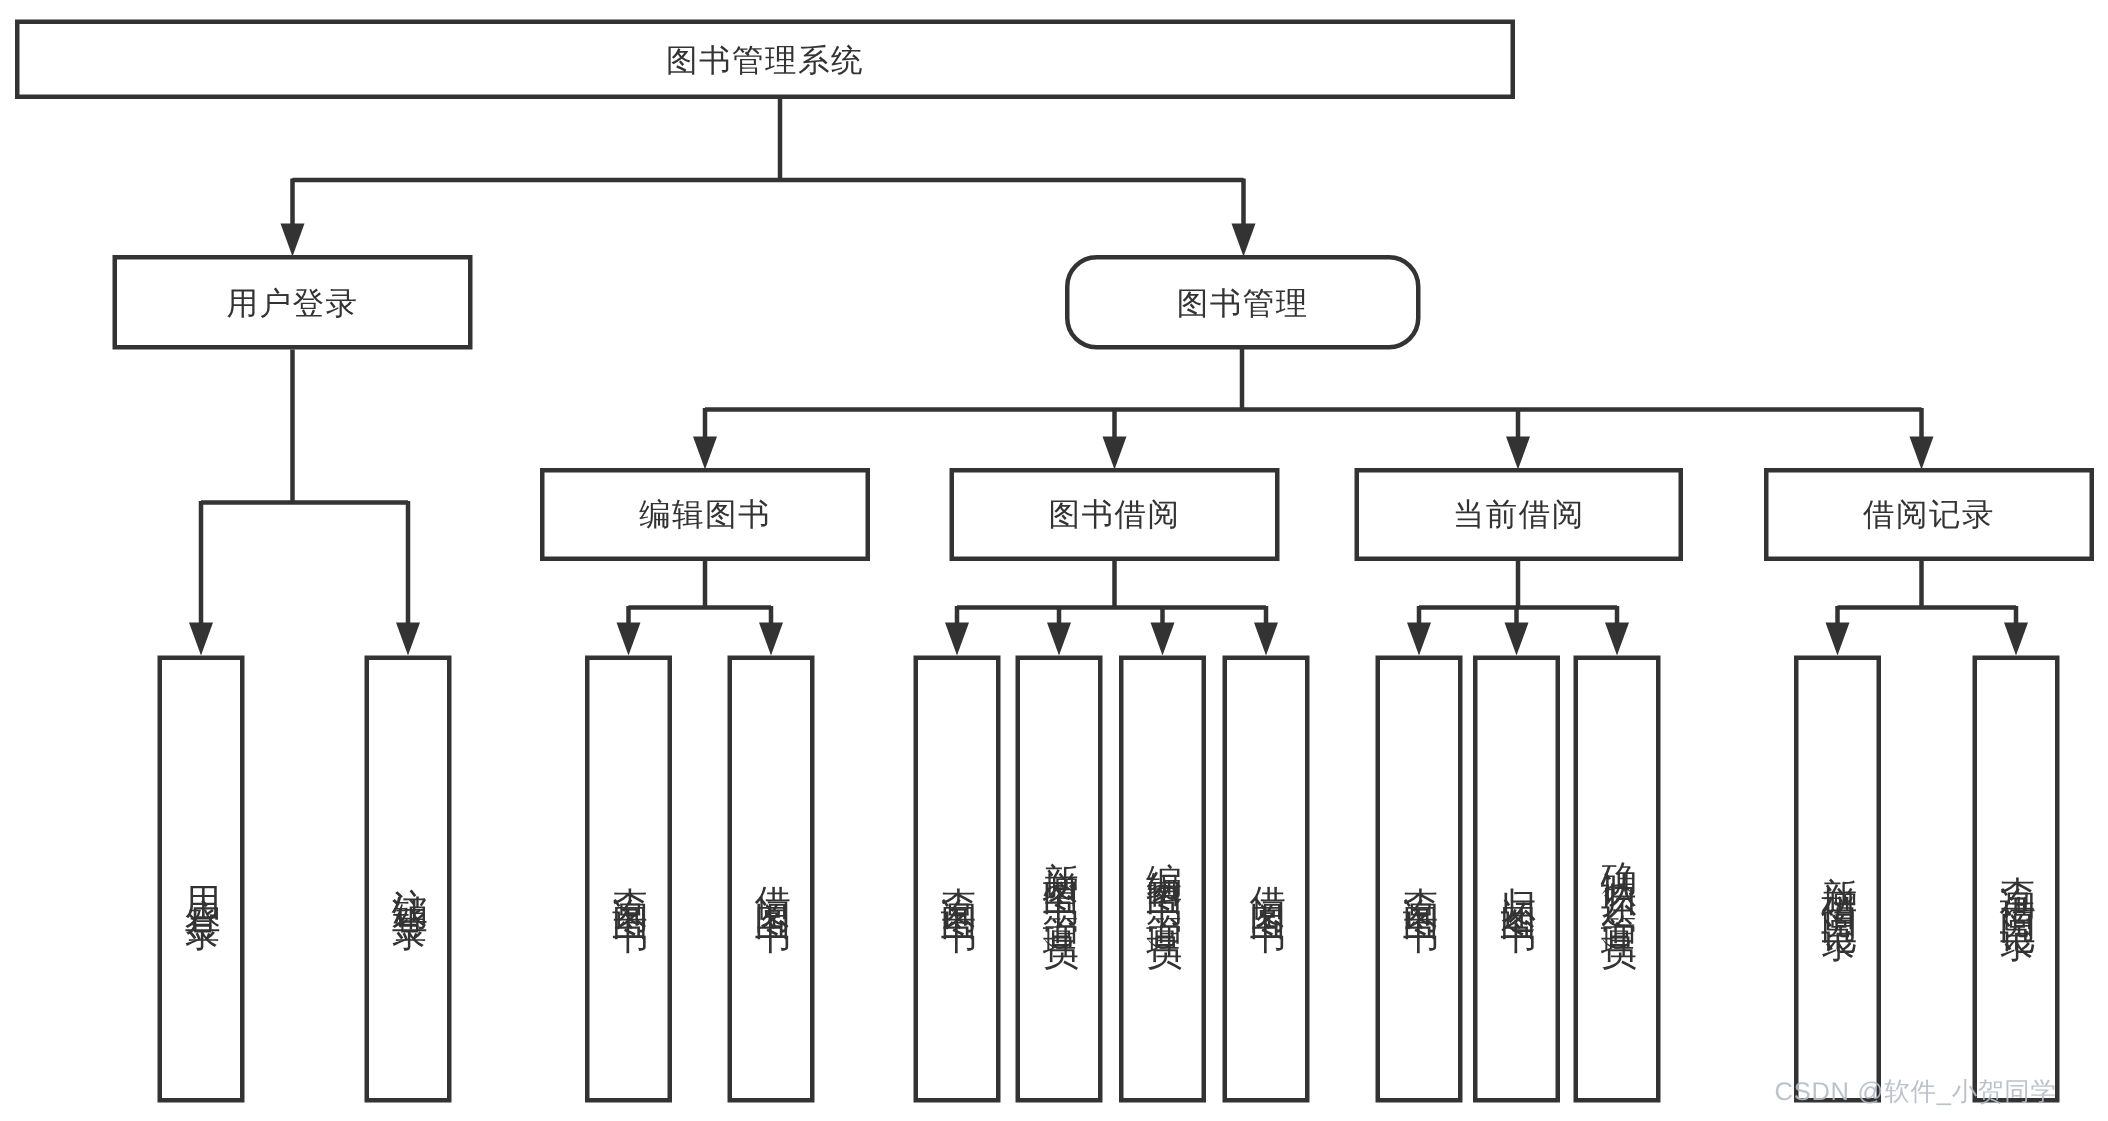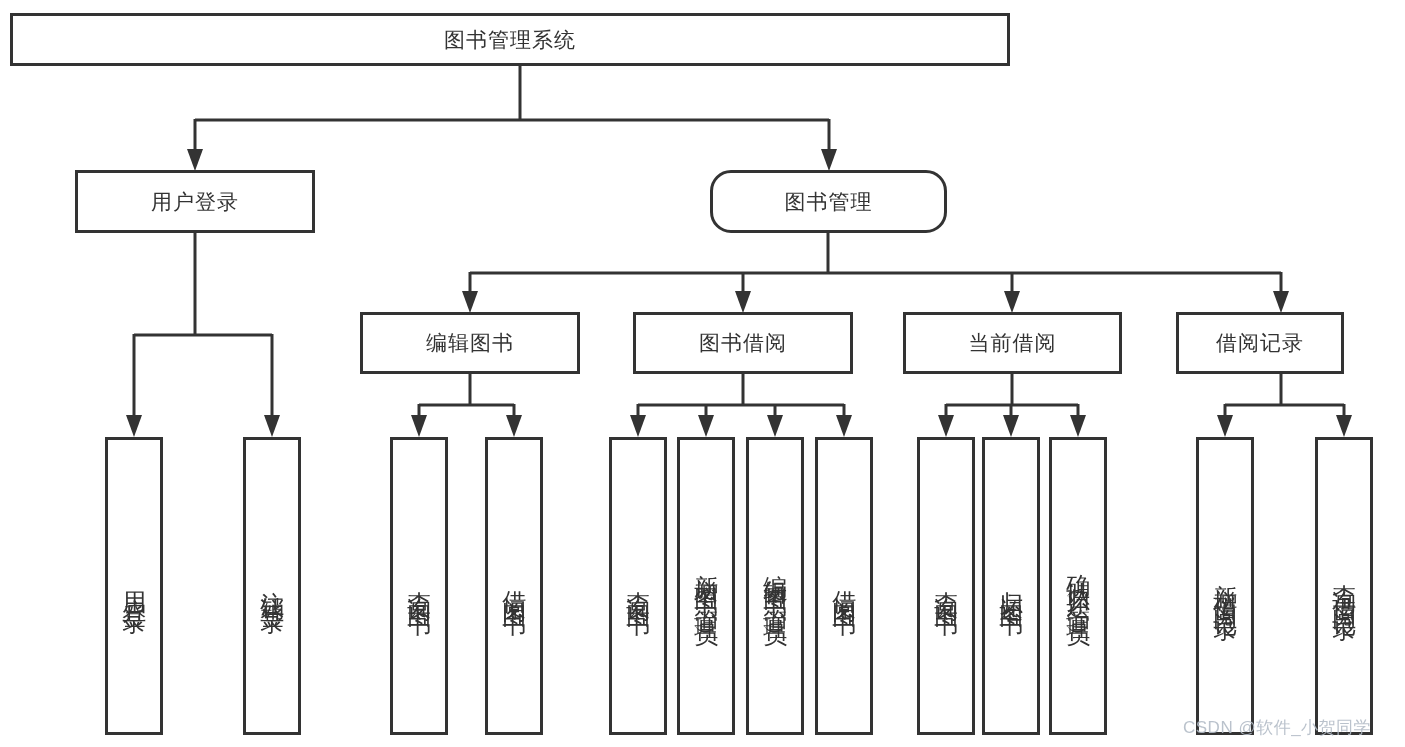--- a/index.html
+++ b/index.html
@@ -42,21 +42,21 @@
     white-space: nowrap;
   }
 
   
   #n-root           { left: 10px;   top: 13px;  width: 1000px; height: 53px; }
   #n-user-login     { left: 75px;   top: 170px; width: 240px;  height: 63px; }
   #n-book-mgmt      { left: 710px;  top: 170px; width: 237px;  height: 63px; border-radius: 21px; }
   #n-new-book-rec   { left: 360px;  top: 312px; width: 220px;  height: 62px; }
   #n-book-borrow    { left: 633px;  top: 312px; width: 220px;  height: 62px; }
   #n-current-borrow { left: 903px;  top: 312px; width: 219px;  height: 62px; }
-  #n-borrow-record  { left: 1176px; top: 312px; width: 168px;  height: 62px; align-items: center; }
+  #n-borrow-record  { left: 1176px; top: 312px; width: 220px;  height: 62px; align-items: center; }
 
   .leaf { top: 437px; height: 298px; width: 58px; }
   #l-ul-1 { left: 105px; }  #l-ul-2 { left: 243px; }
   #l-nb-1 { left: 390px; }  #l-nb-2 { left: 485px; }
   #l-bb-1 { left: 609px; }  #l-bb-2 { left: 677px; }
   #l-bb-3 { left: 746px; }  #l-bb-4 { left: 815px; }
   #l-cb-1 { left: 917px; }  #l-cb-2 { left: 982px; }  #l-cb-3 { left: 1049px; }
   #l-br-1 { left: 1196px; } #l-br-2 { left: 1315px; }
 
   .watermark {

